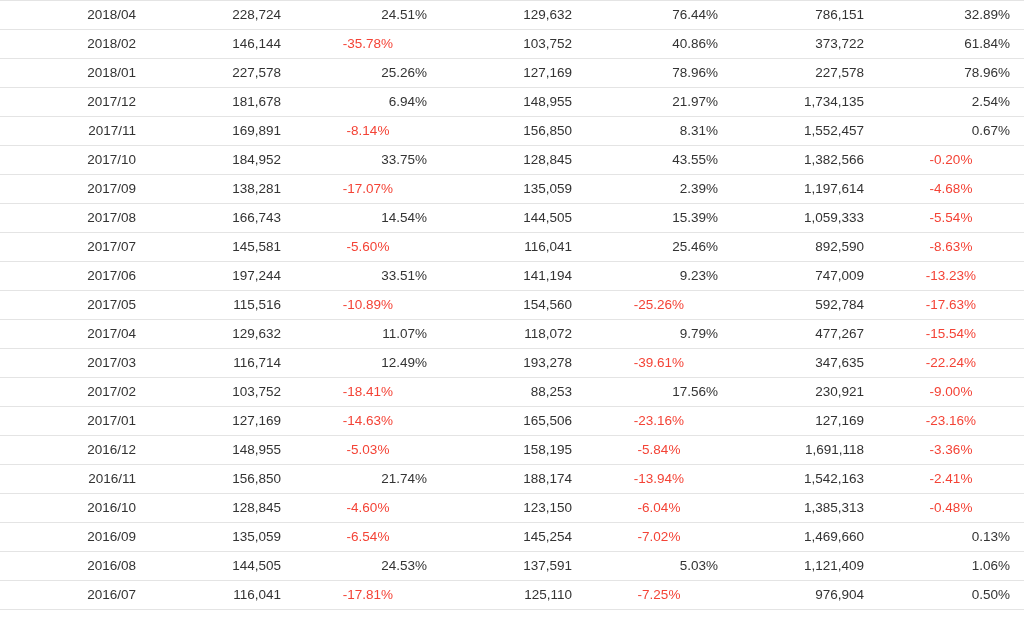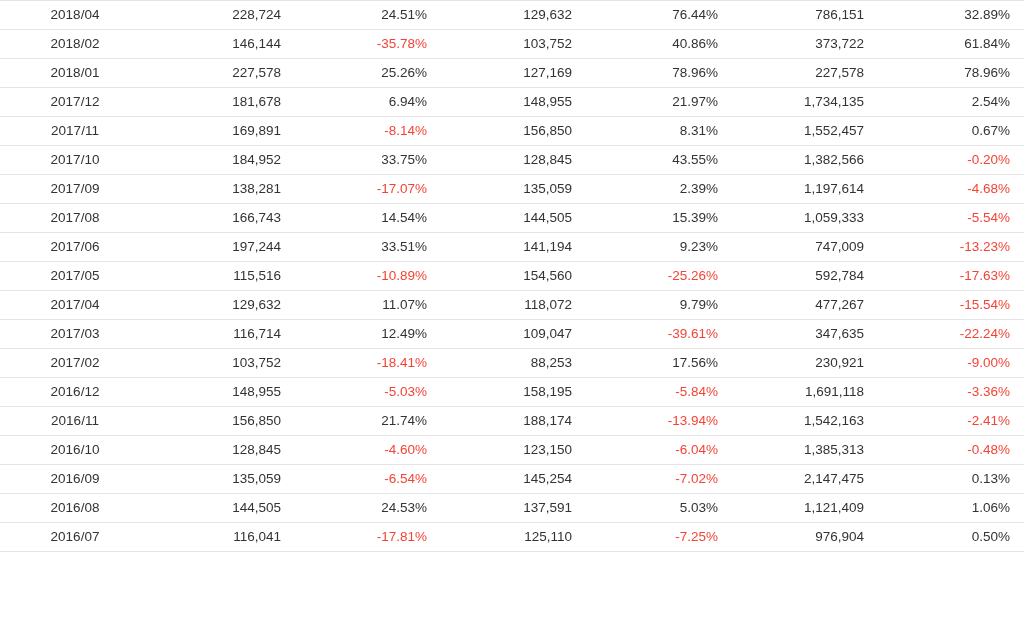--- a/index.html
+++ b/index.html
@@ -37,29 +37,30 @@
   
   col.c-period { width: 150px; }
   col.c-val    { width: 145px; }
   col.c-pct    { width: 146px; }
   col.c-val2   { width: 145px; }
   col.c-pct2   { width: 146px; }
   col.c-val3   { width: 146px; }
   col.c-pct3   { width: 146px; }
 
   .period {
-    text-align: center;
+    text-align: right;
     color: #333333;
   }
   .num {
     text-align: right;
     color: #333333;
   }
   .num.neg {
     color: #f44336;
+    text-align: center;
   }
 </style>
 </head>
 <body>
 
 <div class="table-wrap">
   <table class="data-table">
     <colgroup>
       <col class="c-period">
       <col class="c-val">
@@ -136,20 +137,29 @@
         <tr>
           <td class="period">2017/08</td>
           <td class="num">166,743</td>
           <td class="num">14.54%</td>
           <td class="num">144,505</td>
           <td class="num">15.39%</td>
           <td class="num">1,059,333</td>
           <td class="num neg">-5.54%</td>
         </tr>
         <tr>
+          <td class="period">2017/07</td>
+          <td class="num">145,581</td>
+          <td class="num neg">-5.60%</td>
+          <td class="num">116,041</td>
+          <td class="num">25.46%</td>
+          <td class="num">892,590</td>
+          <td class="num neg">-8.63%</td>
+        </tr>
+        <tr>
           <td class="period">2017/06</td>
           <td class="num">197,244</td>
           <td class="num">33.51%</td>
           <td class="num">141,194</td>
           <td class="num">9.23%</td>
           <td class="num">747,009</td>
           <td class="num neg">-13.23%</td>
         </tr>
         <tr>
           <td class="period">2017/05</td>
@@ -166,35 +176,44 @@
           <td class="num">11.07%</td>
           <td class="num">118,072</td>
           <td class="num">9.79%</td>
           <td class="num">477,267</td>
           <td class="num neg">-15.54%</td>
         </tr>
         <tr>
           <td class="period">2017/03</td>
           <td class="num">116,714</td>
           <td class="num">12.49%</td>
-          <td class="num">109,047</td>
+          <td class="num">193,278</td>
           <td class="num neg">-39.61%</td>
           <td class="num">347,635</td>
           <td class="num neg">-22.24%</td>
         </tr>
         <tr>
           <td class="period">2017/02</td>
           <td class="num">103,752</td>
           <td class="num neg">-18.41%</td>
           <td class="num">88,253</td>
           <td class="num">17.56%</td>
           <td class="num">230,921</td>
           <td class="num neg">-9.00%</td>
         </tr>
         <tr>
+          <td class="period">2017/01</td>
+          <td class="num">127,169</td>
+          <td class="num neg">-14.63%</td>
+          <td class="num">165,506</td>
+          <td class="num neg">-23.16%</td>
+          <td class="num">127,169</td>
+          <td class="num neg">-23.16%</td>
+        </tr>
+        <tr>
           <td class="period">2016/12</td>
           <td class="num">148,955</td>
           <td class="num neg">-5.03%</td>
           <td class="num">158,195</td>
           <td class="num neg">-5.84%</td>
           <td class="num">1,691,118</td>
           <td class="num neg">-3.36%</td>
         </tr>
         <tr>
           <td class="period">2016/11</td>
@@ -213,21 +232,21 @@
           <td class="num neg">-6.04%</td>
           <td class="num">1,385,313</td>
           <td class="num neg">-0.48%</td>
         </tr>
         <tr>
           <td class="period">2016/09</td>
           <td class="num">135,059</td>
           <td class="num neg">-6.54%</td>
           <td class="num">145,254</td>
           <td class="num neg">-7.02%</td>
-          <td class="num">2,147,475</td>
+          <td class="num">1,469,660</td>
           <td class="num">0.13%</td>
         </tr>
         <tr>
           <td class="period">2016/08</td>
           <td class="num">144,505</td>
           <td class="num">24.53%</td>
           <td class="num">137,591</td>
           <td class="num">5.03%</td>
           <td class="num">1,121,409</td>
           <td class="num">1.06%</td>

